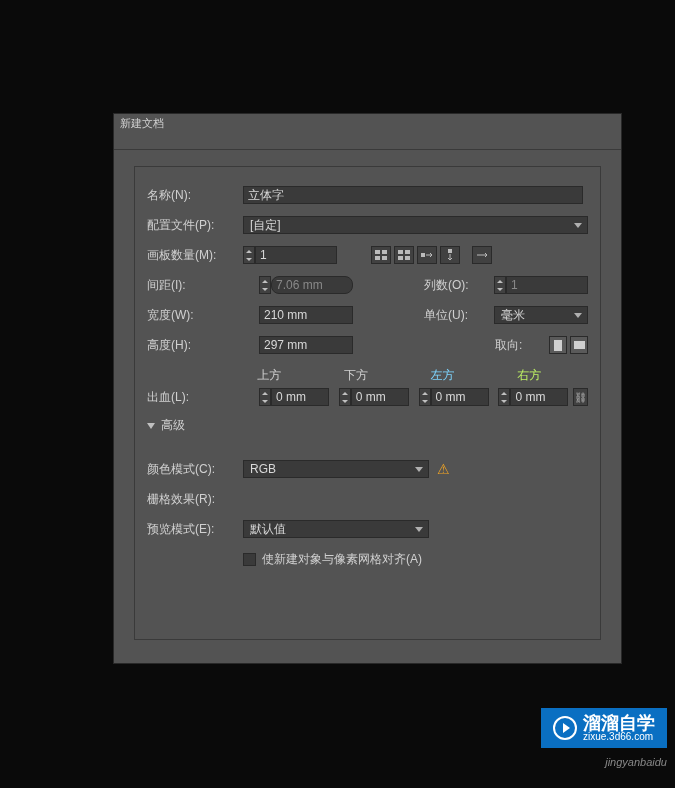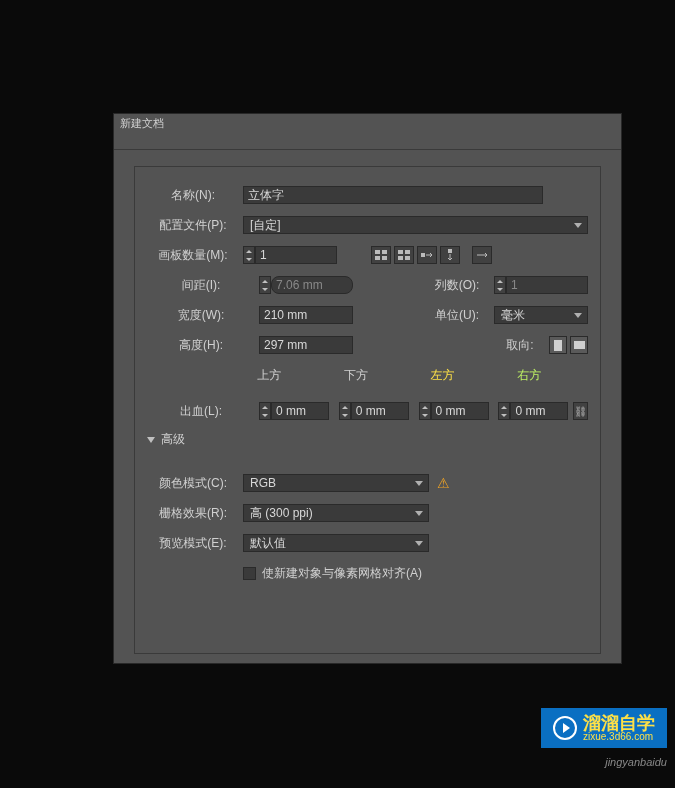--- a/index.html
+++ b/index.html
@@ -8,21 +8,21 @@
   position: absolute; left: 113px; top: 113px; width: 509px; height: 551px;
   background: #535353; border: 1px solid #282828;
 }
 .titlebar {
   height: 36px; background: #535353; border-bottom: 1px solid #3a3a3a;
   color: #d0d0d0; font-size: 11px; padding: 2px 6px;
 }
 .body { padding: 16px 20px; }
 .inner { border: 1px solid #3a3a3a; padding: 18px 12px 60px 12px; position: relative; }
 .row { display: flex; align-items: center; margin-bottom: 10px; min-height: 20px; }
-.label { color: #d0d0d0; font-size: 12px; text-align: center; padding-right: 4px; flex-shrink: 0; }
+.label { color: #d0d0d0; font-size: 12px; text-align: left; padding-right: 4px; flex-shrink: 0; }
 .w1 { width: 96px; }
 .w2 { width: 112px; }
 .input {
   background: #3a3a3a; border: 1px solid #2a2a2a; color: #d8d8d8;
   font-size: 12px; height: 18px; padding: 1px 4px; outline: none;
 }
 .select {
   background: #3a3a3a; border: 1px solid #2a2a2a; color: #d8d8d8;
   font-size: 12px; height: 18px; padding: 0 16px 0 6px; position: relative;
   display: inline-flex; align-items: center; cursor: pointer;
@@ -56,39 +56,39 @@
   width: 16px; height: 18px; background: #414141; border: 1px solid #2a2a2a;
   display: inline-flex; align-items: center; justify-content: center; color: #c0c0c0; font-size: 10px;
 }
 .orient {
   width: 18px; height: 18px; background: #5a5a5a; border: 1px solid #2a2a2a;
   display: inline-flex; align-items: center; justify-content: center;
 }
 .orient svg rect { fill: #d0d0d0; }
 .watermark1 {
   position: absolute; right: 8px; bottom: 40px; background: #0a6fc2;
-  color: #fde047; font-size: 18px; padding: 6px 12px; display: flex; align-items: center; gap: 6px;
+  color: #ffffff; font-size: 18px; padding: 6px 12px; display: flex; align-items: center; gap: 6px;
 }
 .watermark2 {
   position: absolute; right: 8px; bottom: 20px; color: #888; font-size: 11px; font-style: italic;
 }
 .play-icon { width: 24px; height: 24px; border: 2px solid #fff; border-radius: 50%; display: flex; align-items: center; justify-content: center; }
 .play-icon::after { content: ""; border-left: 7px solid #fff; border-top: 5px solid transparent; border-bottom: 5px solid transparent; margin-left: 2px; }
 </style>
 </head>
 <body>
 
 <div class="dialog">
   <div class="titlebar">新建文档</div>
   <div class="body">
     <div class="inner">
 
       <div class="row">
         <div class="label w1">名称(N):</div>
-        <input class="input" style="width: 300px;" value="立体字">
+        <input class="input" style="width: 340px;" value="立体字">
       </div>
 
       <div class="row">
         <div class="label w1">配置文件(P):</div>
         <div class="select" style="width: 356px">
           <span>[自定]</span>
         </div>
       </div>
 
       <div class="row">
@@ -185,27 +185,27 @@
               </svg>
             </div>
           <div class="orient">
               <svg width="11" height="8">
                 <rect x="0" y="0" width="11" height="8"></rect>
               </svg>
             </div>
         </div>
       </div>
 
-      <div class="row" style="margin-bottom: 16px">
+      <div class="row" style="margin-bottom: 2px">
         <div class="w2"></div>
         <div style="width:72px; color:#d0d0d0; font-size:12px">上方</div>
         <div style="width:16px"></div>
         <div style="width:72px; color:#d0d0d0; font-size:12px">下方</div>
         <div style="width:16px"></div>
-        <div style="width:72px; color:#fde047; font-size:12px">左方</div>
+        <div style="width:72px; color:#7dd3fc; font-size:12px">左方</div>
         <div style="width:16px"></div>
         <div style="width:72px; color:#bef264; font-size:12px">右方</div>
       </div>
 
       <div class="row">
         <div class="label w2">出血(L):</div>
         <div class="stepper">
             <div class="stepbtns">
               <span></span>
               <span></span>
@@ -248,23 +248,20 @@
       <div class="row">
         <div class="label w1">颜色模式(C):</div>
         <div class="select" style="width: 186px">
           <span>RGB</span>
         </div>
         <span class="warn">⚠</span>
       </div>
 
       <div class="row">
         <div class="label w1">栅格效果(R):</div>
-        <div class="select" style="width: 186px">
-          <span>高 (300 ppi)</span>
-        </div>
       </div>
 
       <div class="row">
         <div class="label w1">预览模式(E):</div>
         <div class="select" style="width: 186px">
           <span>默认值</span>
         </div>
       </div>
 
       <div class="row">

